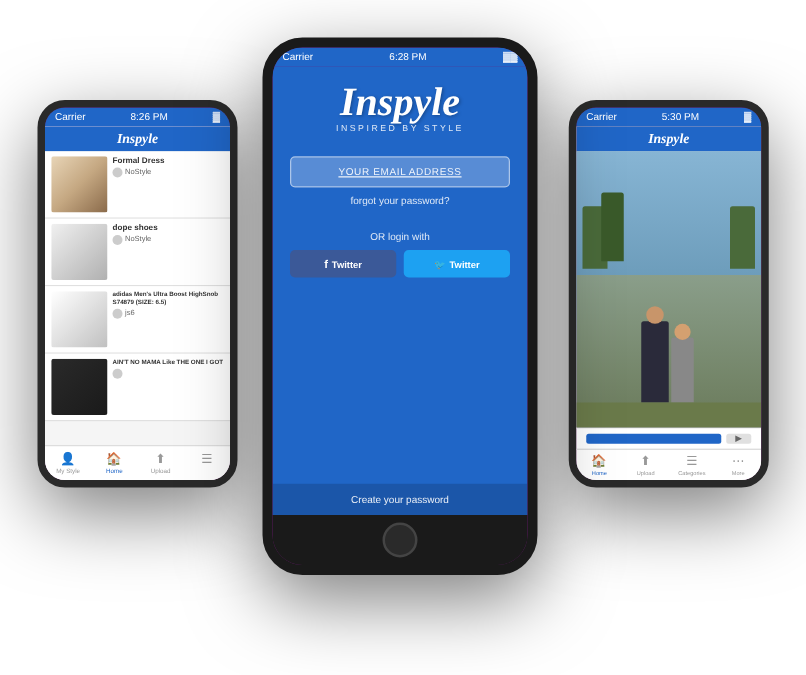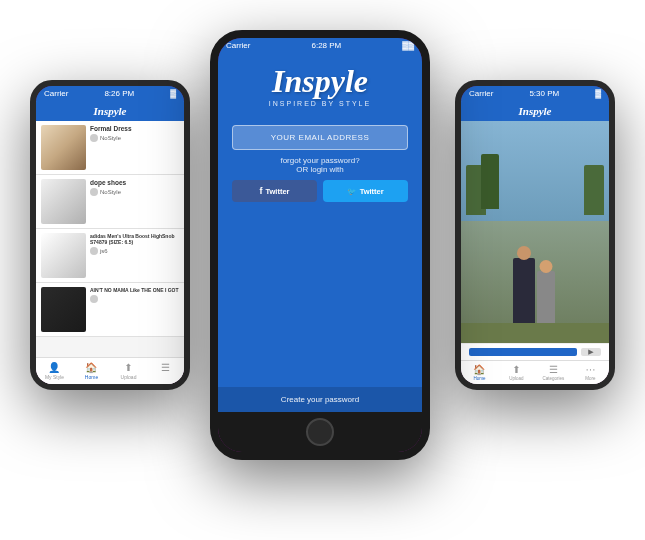--- a/index.html
+++ b/index.html
@@ -125,20 +125,21 @@
       width: 100%;
       background: rgba(255,255,255,0.25);
       border: 1px solid rgba(255,255,255,0.5);
       border-radius: 4px;
       padding: 7px 8px;
       color: rgba(255,255,255,0.9);
       font-size: 8px;
       text-align: center;
       letter-spacing: 0.5px;
       text-transform: uppercase;
+      text-decoration: underline;
     }
 
     .login-button {
       width: 100%;
       background: #1a55b0;
       border: 1.5px solid rgba(255,255,255,0.6);
       border-radius: 4px;
       padding: 8px;
       color: white;
       font-size: 9px;
@@ -154,21 +155,21 @@
       color: rgba(255,255,255,0.85);
       font-size: 8px;
       text-align: center;
       margin-top: 6px;
     }
 
     .or-login {
       color: rgba(255,255,255,0.85);
       font-size: 8px;
       text-align: right;
-      margin-top: 0;
+      margin-top: 20px;
     }
 
     .social-buttons {
       display: flex;
       gap: 6px;
       width: 100%;
       margin-top: 6px;
     }
 
     .social-btn {

